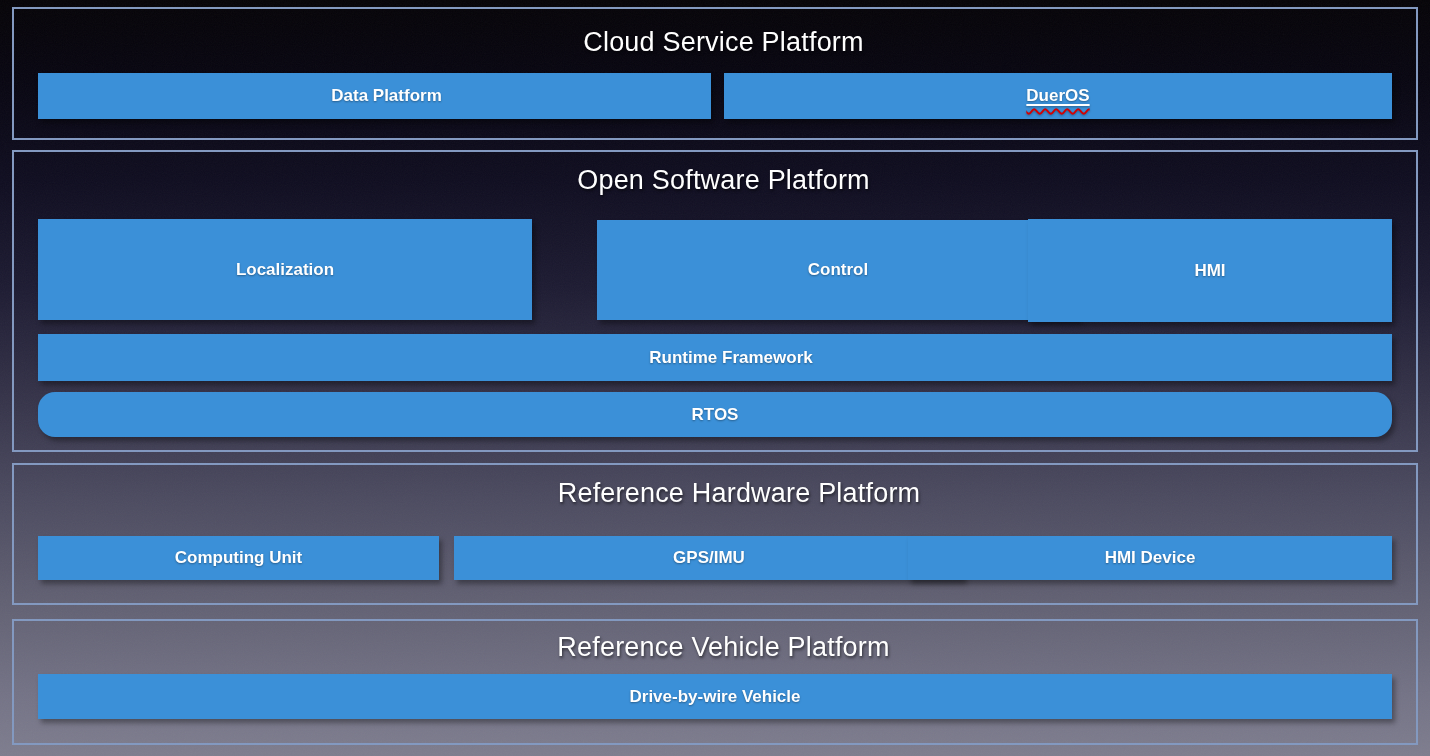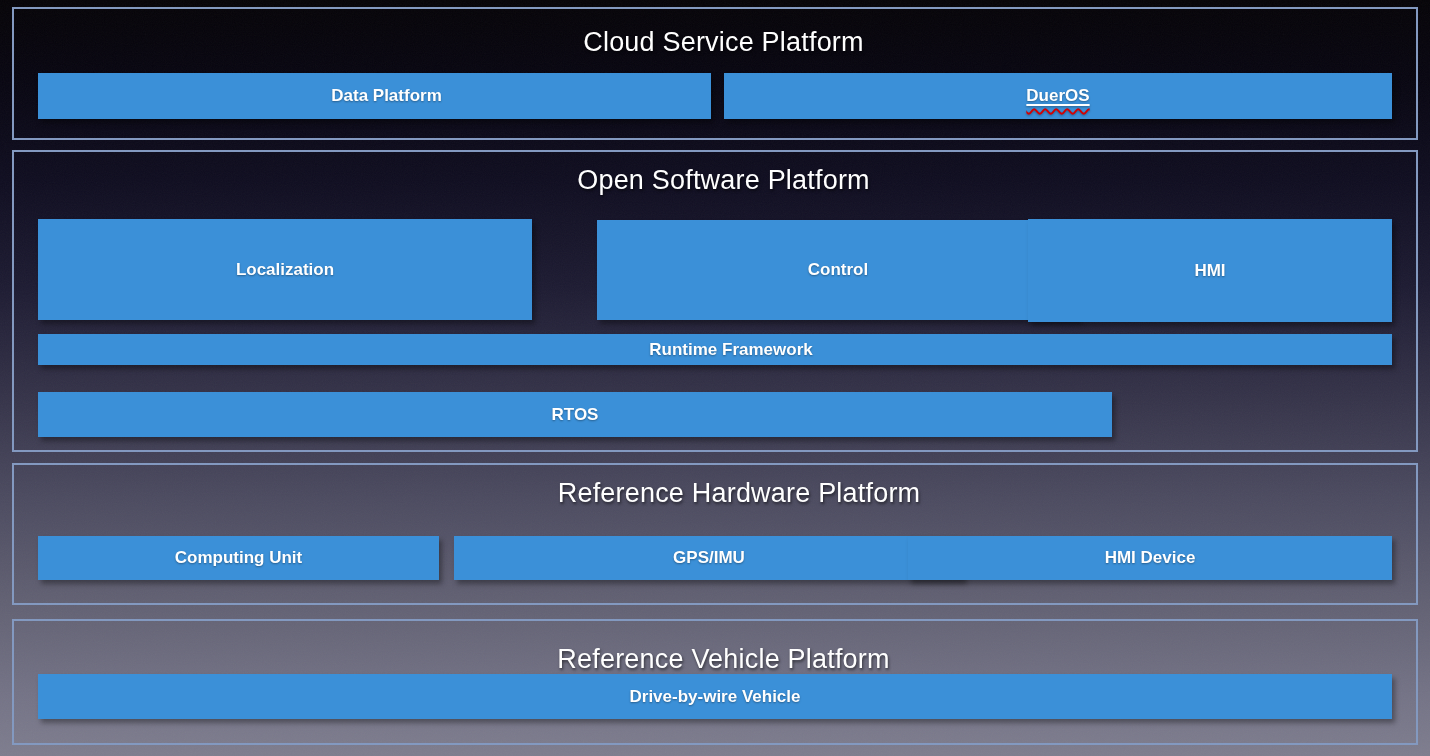--- a/index.html
+++ b/index.html
@@ -48,21 +48,21 @@
     text-align: center;
     color: #ffffff;
     font-size: 27px;
     font-weight: normal;
     letter-spacing: 0.2px;
     text-shadow: 1px 2px 3px rgba(0,0,0,0.55);
   }
   .panel-1 .panel-title { top: 18px; }
   .panel-2 .panel-title { top: 13px; }
   .panel-3 .panel-title { top: 13px; margin-left: 31px; }
-  .panel-4 .panel-title { top: 11px; margin-top: 12px; }
+  .panel-4 .panel-title { top: 11px; }
 
   .box {
     position: absolute;
     background: var(--box-fill, #3b90d8);
     color: #ffffff;
     font-size: 17px;
     font-weight: bold;
     display: flex;
     align-items: center;
     justify-content: center;
@@ -72,22 +72,22 @@
   }
 
   
   .b-data-platform { left: 24px;  top: 64px; width: 673px; height: 46px; padding-left: 24px; }
   .b-dueros        { left: 710px; top: 64px; width: 668px; height: 46px; }
 
   
   .b-localization  { left: 24px;   top: 67px;  width: 494px;  height: 101px; }
   .b-control       { left: 553px;  top: 68px;  width: 482px;  height: 100px; margin-left: 30px; }
   .b-hmi           { left: 1014px; top: 67px;  width: 364px;  height: 103px; }
-  .b-runtime       { left: 24px;   top: 182px; width: 1354px; height: 31px; padding-left: 32px; }
-  .b-rtos          { left: 24px;   top: 240px; width: 1074px; height: 45px; }
+  .b-runtime       { left: 24px;   top: 182px; width: 1354px; height: 47px; padding-left: 32px; }
+  .b-rtos          { left: 24px;   top: 240px; width: 1354px; height: 45px; border-radius: 17px; }
 
   
   .b-computing     { left: 24px;  top: 71px; width: 401px; height: 44px; }
   .b-gpsimu        { left: 440px; top: 71px; width: 510px; height: 44px; }
   .b-hmi-device    { left: 894px; top: 71px; width: 484px; height: 44px; }
 
   
   .b-dbw           { left: 24px; top: 53px; width: 1354px; height: 45px; }
 
   

